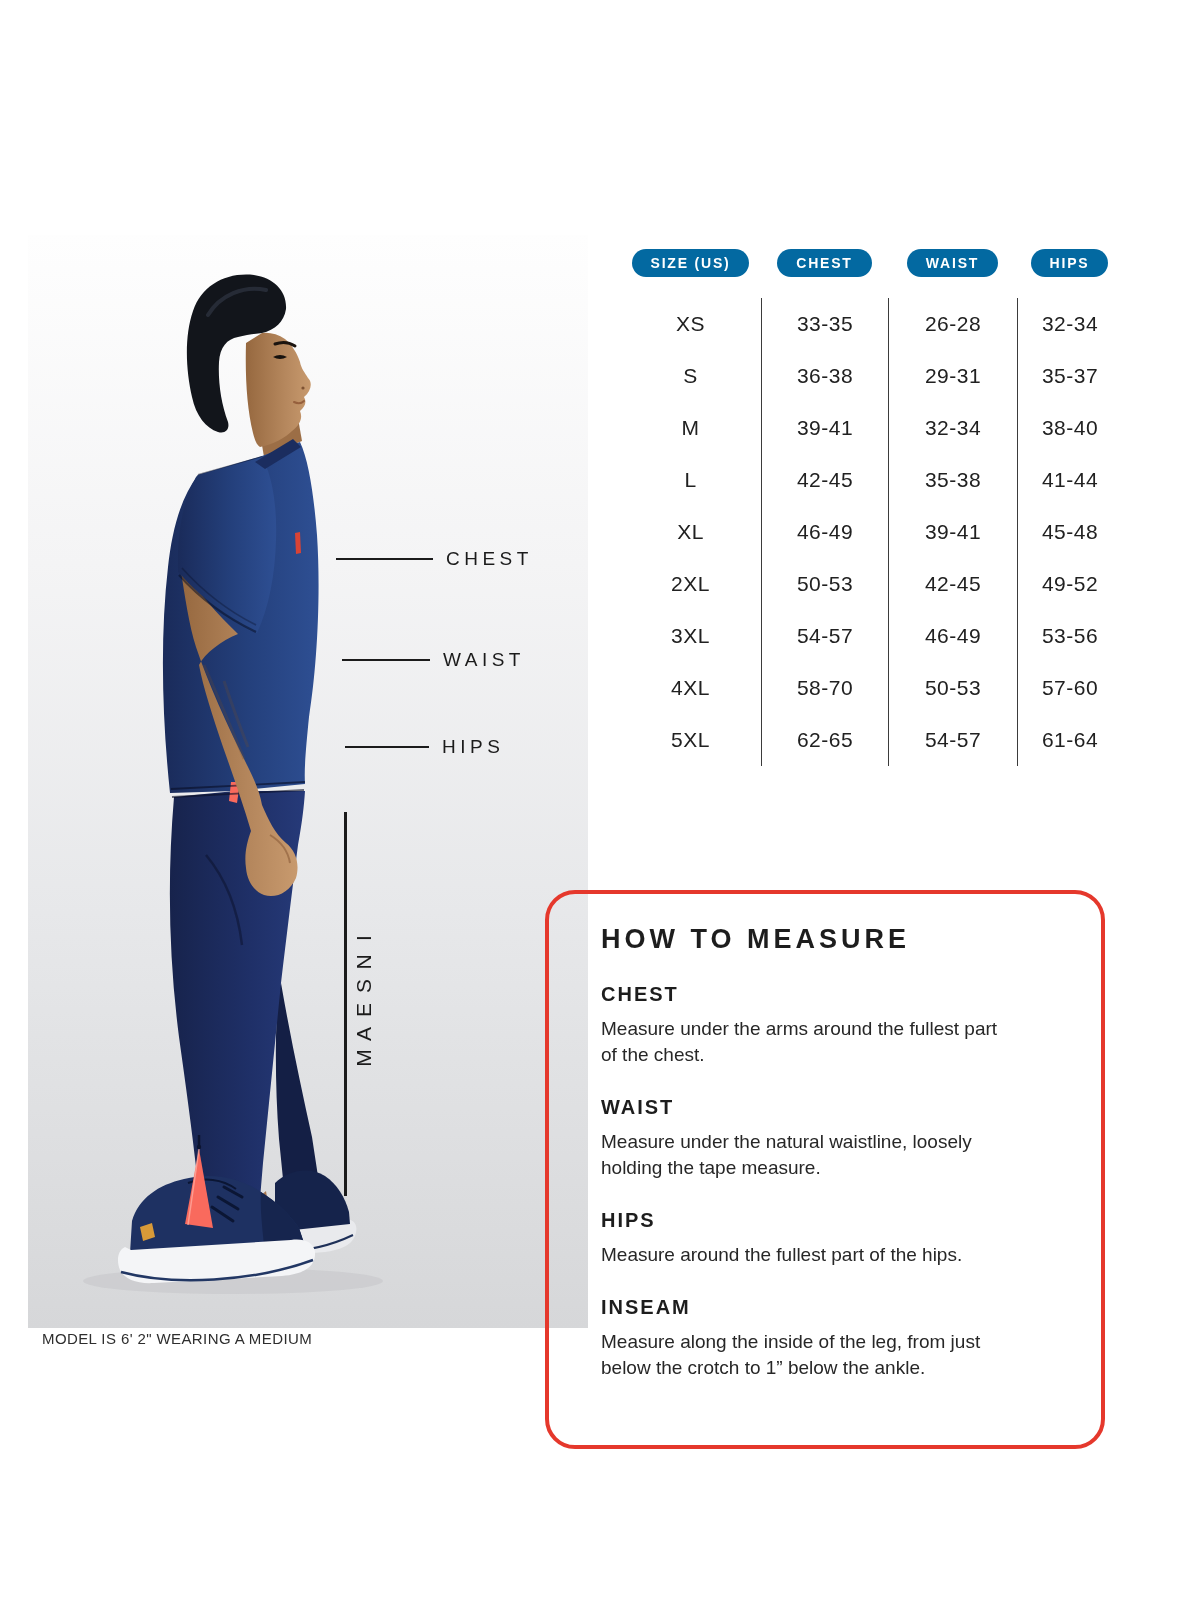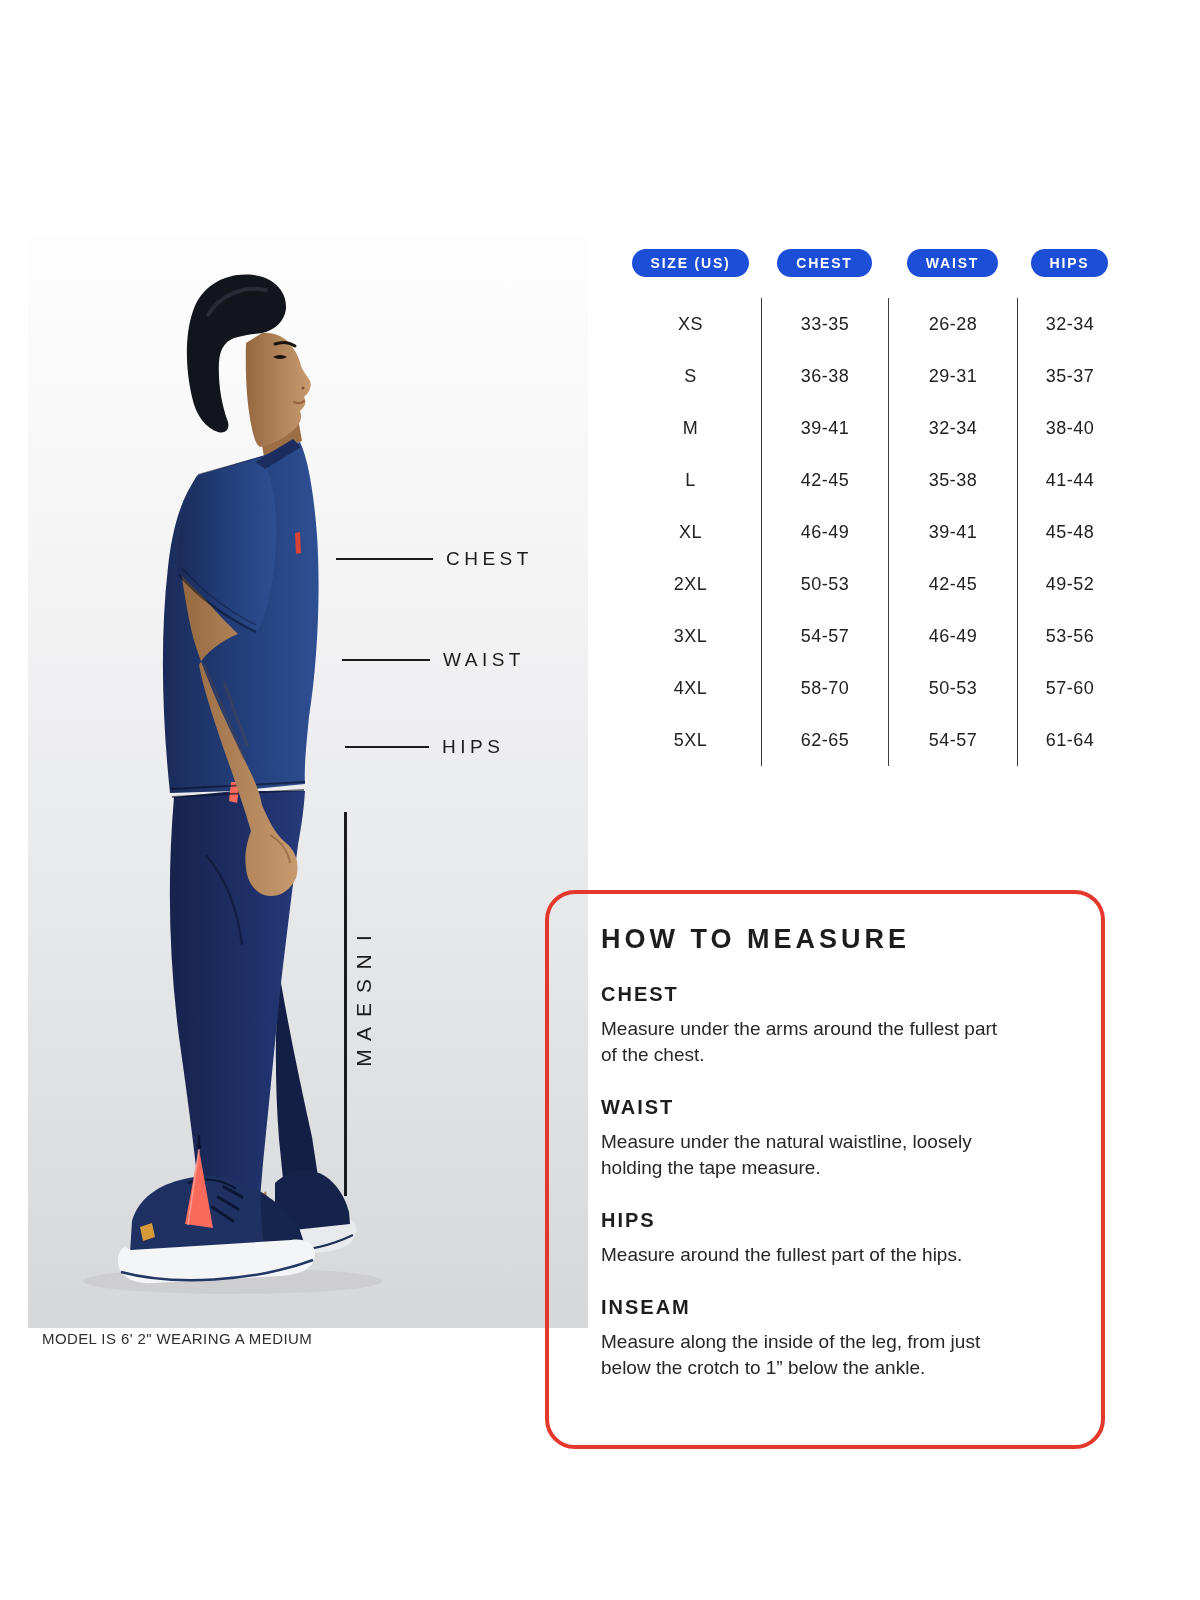--- a/index.html
+++ b/index.html
@@ -26,26 +26,26 @@
   .vletters{position:absolute;left:349px;top:926px;width:30px;display:flex;flex-direction:column;align-items:center;}
   .vletters span{
     display:flex;align-items:center;justify-content:center;
     width:28px;height:24px;font-size:21px;color:#1b1b1b;transform:rotate(-90deg);
   }
   .caption{position:absolute;left:42px;top:1330px;font-size:15px;letter-spacing:.4px;color:#2e2e2e;}
   
   .tbl-head{position:absolute;left:620px;top:249px;width:502px;display:grid;grid-template-columns:141px 127px 129px 105px;}
   .tbl-head .hcell{display:flex;justify-content:center;}
   .pill{
-    display:inline-block;padding:6px 19px;border-radius:14px;background:#1d4ed8;
+    display:inline-block;padding:6px 19px;border-radius:14px;background:#0369a1;
     color:#ffffff;font-size:14px;font-weight:700;letter-spacing:1.8px;white-space:nowrap;
   }
   .tbl-rows{position:absolute;left:620px;top:298px;width:502px;display:grid;grid-template-columns:141px 127px 129px 105px;}
   .cell{
-    height:52px;line-height:52px;text-align:center;font-size:18px;color:#212121;letter-spacing:.5px;
+    height:52px;line-height:52px;text-align:center;font-size:21px;color:#212121;letter-spacing:.5px;
   }
   .cell.divl{border-left:1.5px solid #3b3b3b;}
   
   .measure-box{
     position:absolute;left:545px;top:890px;width:560px;height:559px;box-sizing:border-box;
     border:4px solid #e5382c;border-radius:30px;background:transparent;
     padding:30px 68px 0 52px;
   }
   .measure-box h2{margin:0;font-size:27px;font-weight:700;letter-spacing:4px;color:#1d1d1d;}
   .measure-box h3{margin:28px 0 10px 0;font-size:20px;font-weight:700;letter-spacing:2px;color:#1d1d1d;}

